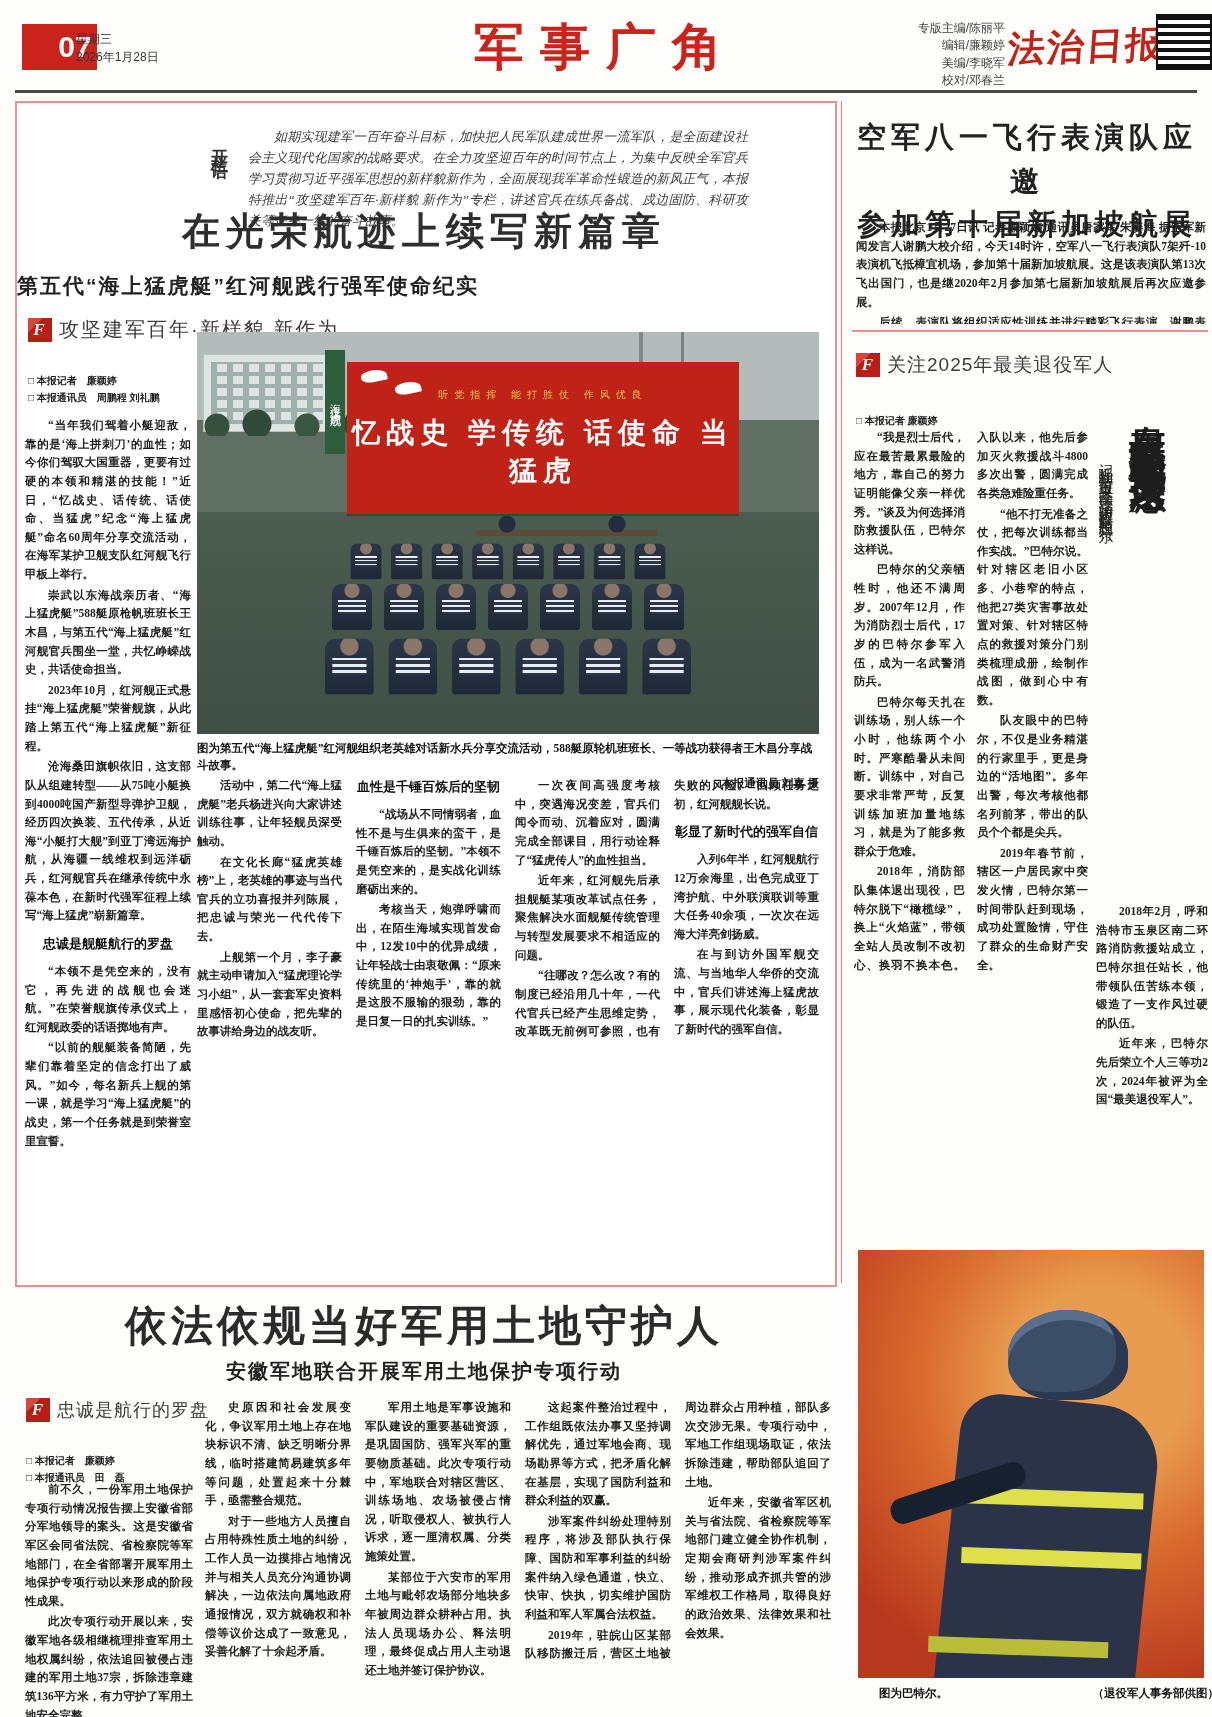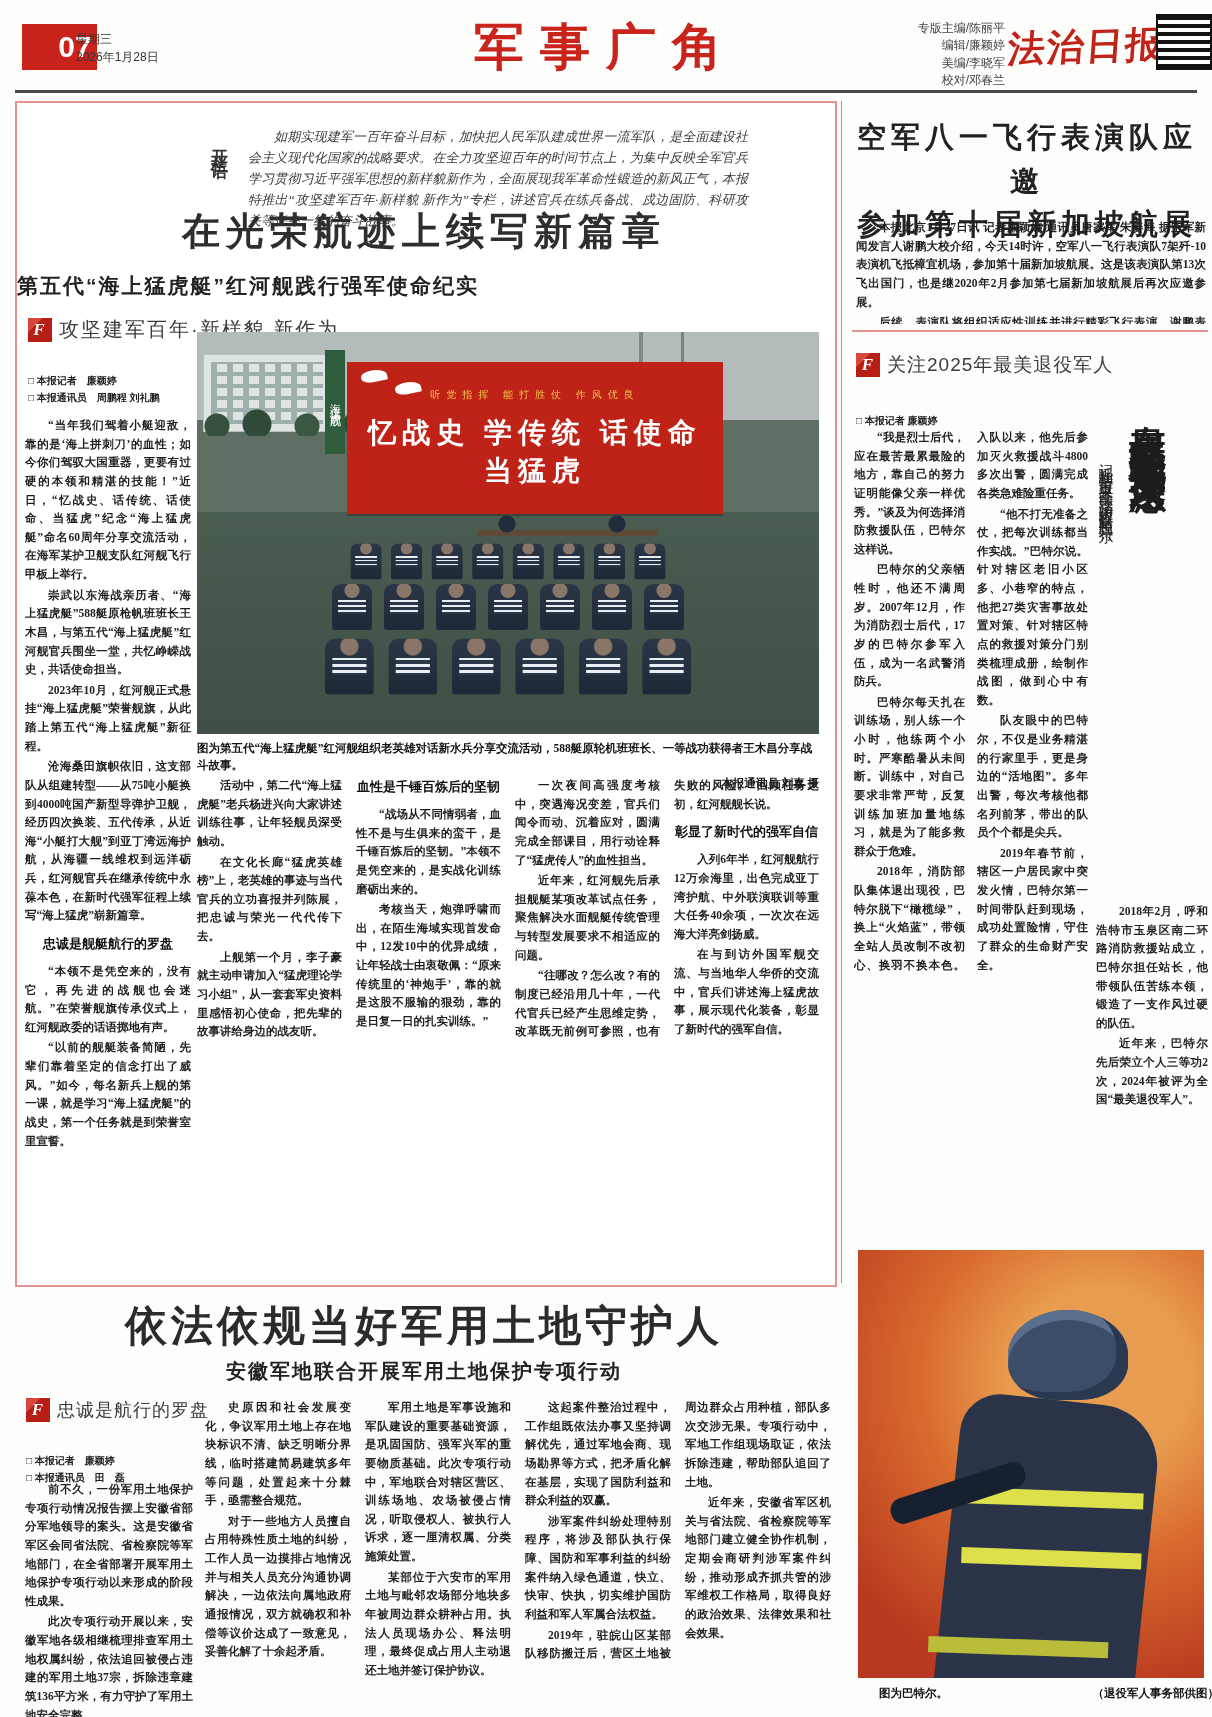--- a/index.html
+++ b/index.html
@@ -53,21 +53,21 @@
     background:repeating-linear-gradient(90deg,#9fb0ac 0 6px,transparent 6px 16px),
                repeating-linear-gradient(0deg,#9fb0ac 0 4px,transparent 4px 12px);}
   .trees{position:absolute;left:0;top:74px;width:200px;height:30px;
     background:radial-gradient(circle at 20px 20px,#35503c 0 12px,transparent 13px),
                radial-gradient(circle at 60px 18px,#2f4a38 0 14px,transparent 15px),
                radial-gradient(circle at 110px 20px,#3a5742 0 12px,transparent 13px),
                radial-gradient(circle at 160px 18px,#2f4a38 0 13px,transparent 14px);}
   .mast{position:absolute;right:40px;top:0;width:150px;height:60px;
     background:linear-gradient(90deg,transparent 0 10px,#7d8a87 10px 14px,transparent 14px 52px,#76837f 52px 55px,transparent 55px);}
   .red-panel{position:absolute;left:150px;top:30px;width:376px;height:152px;background:#bf2318;
-    box-shadow:0 2px 0 rgba(0,0,0,.25);}
+    box-shadow:0 2px 0 rgba(0,0,0,.25);padding-left:16px;}
   .panel-top{position:absolute;left:0;top:26px;width:100%;text-align:center;color:#f2c64b;
     font-family:"Liberation Sans",sans-serif;font-size:10px;letter-spacing:6px;}
   .panel-main{position:absolute;left:0;top:52px;width:100%;text-align:center;color:#fff;
     font-family:"Liberation Sans",sans-serif;font-weight:bold;font-size:28px;letter-spacing:6px;}
   .dove{position:absolute;width:26px;height:12px;background:#fff;border-radius:60% 90% 10% 70%;transform:rotate(-12deg);}
   .side-sign{position:absolute;left:128px;top:18px;width:20px;height:104px;background:#2e5d3c;color:#fff;
     writing-mode:vertical-rl;font-family:"Liberation Sans",sans-serif;font-size:11px;letter-spacing:3px;
     display:flex;align-items:center;justify-content:center;}
   .officers{position:absolute;left:280px;top:184px;width:180px;height:26px;
     background:radial-gradient(circle at 30px 8px,#222c3c 0 8px,transparent 9px),

